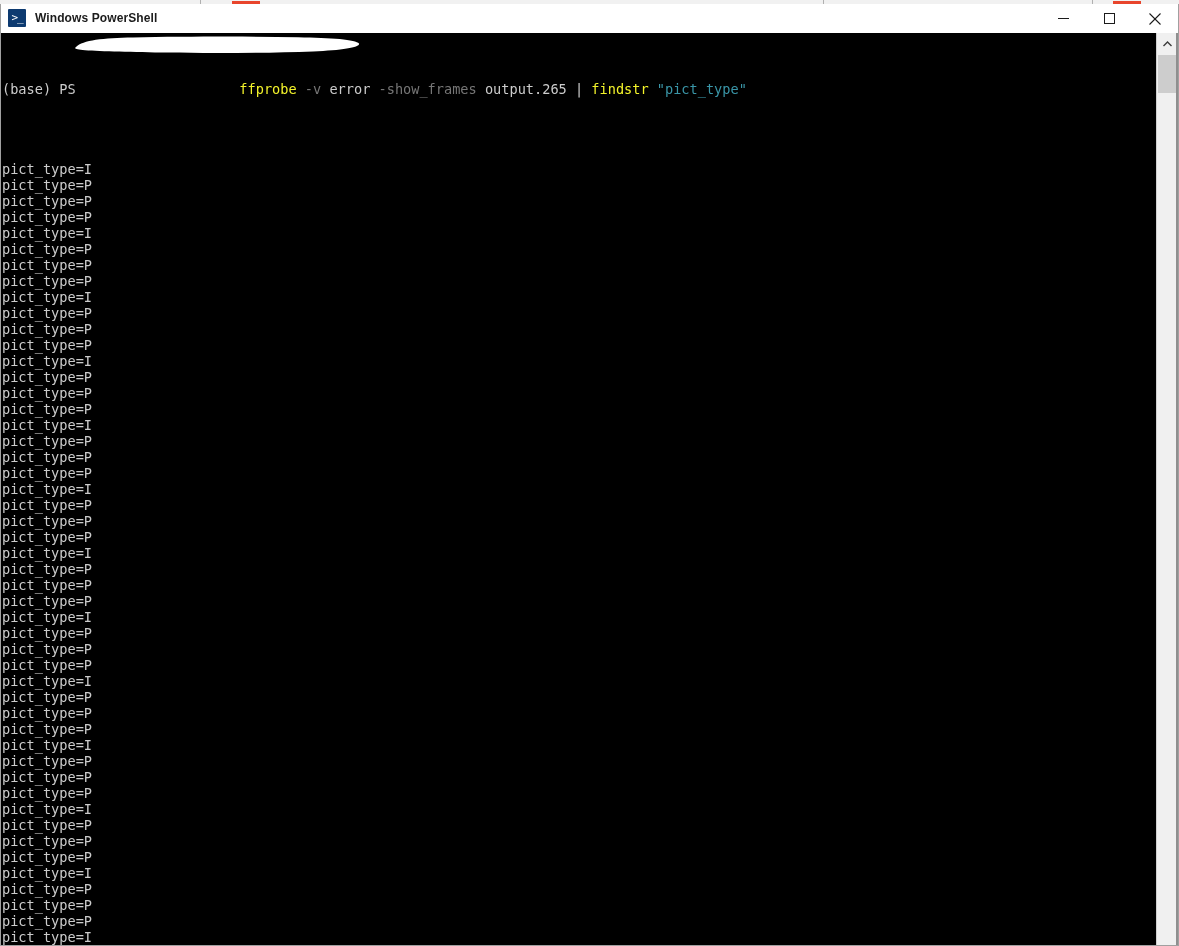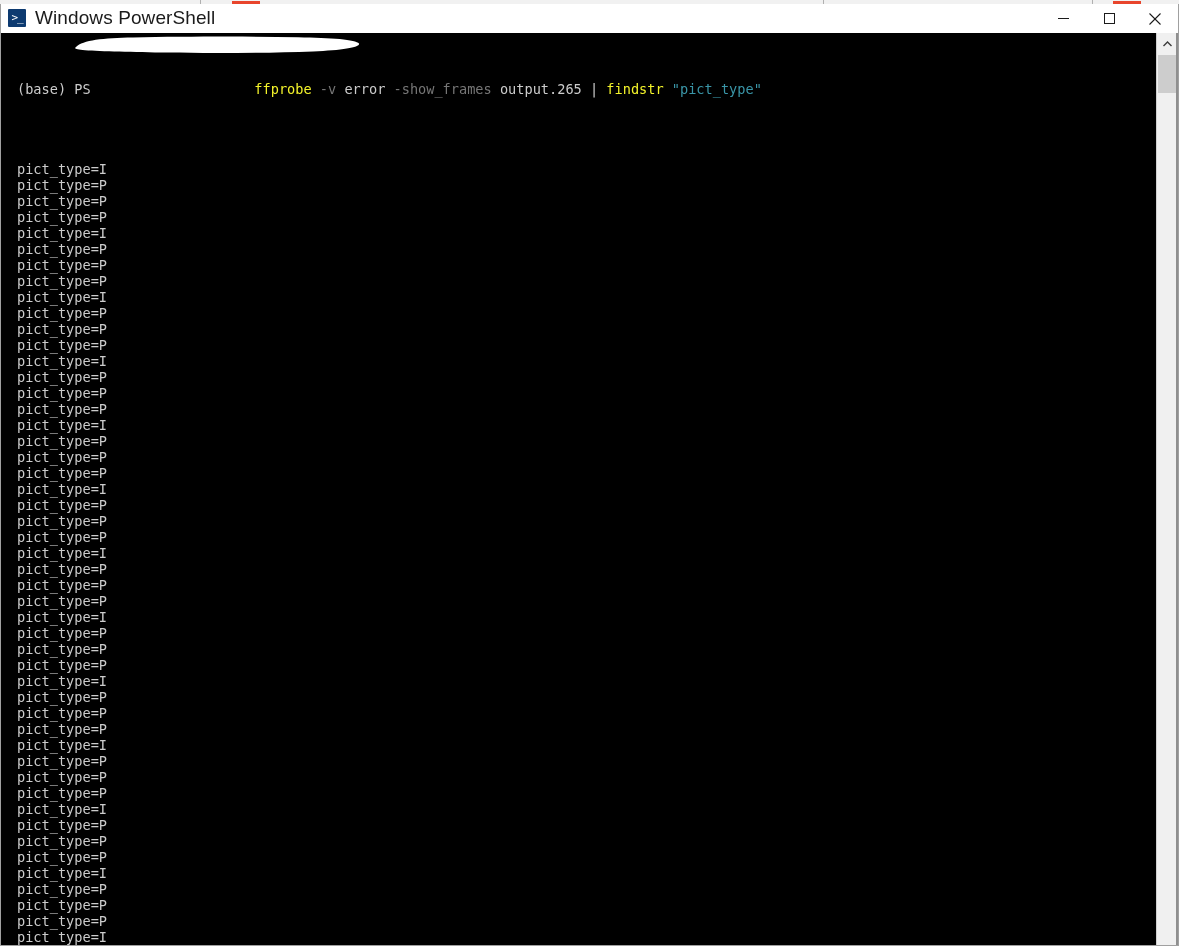--- a/index.html
+++ b/index.html
@@ -92,25 +92,26 @@
     width: 18px; height: 18px;
     color: #ffffff;
     font-family: "DejaVu Sans Mono", monospace;
     font-size: 11px;
     line-height: 18px;
     text-align: center;
     letter-spacing: -1px;
   }
   #window-title {
     margin-left: 9px;
-    font-size: 19px;
+    font-size: 12px;
     color: #1b1b1b;
     font-family: "Liberation Sans", sans-serif;
     letter-spacing: 0.1px;
     white-space: nowrap;
+    font-weight: bold;
   }
   #winctrls {
     position: absolute;
     right: 0; top: 0;
     height: 29px;
     display: flex;
   }
   .winbtn {
     width: 46px; height: 29px;
     display: flex;
@@ -132,21 +133,21 @@
     left: 0; top: 0;
     right: 22px;
     font-family: "DejaVu Sans Mono", monospace;
     font-size: 13.6px;
     line-height: 16px;
     white-space: pre;
     color: #cccccc;
   }
   .cline {
     height: 16px;
-    padding-left: 16px;
+    padding-left: 1px;
     white-space: pre;
   }
   .c-white   { color: #cccccc; }
   .c-yellow  { color: #f3f32a; }
   .c-gray    { color: #767676; }
   .c-cyan    { color: #3a96a8; }
 
   
   #redaction {
     position: absolute;

